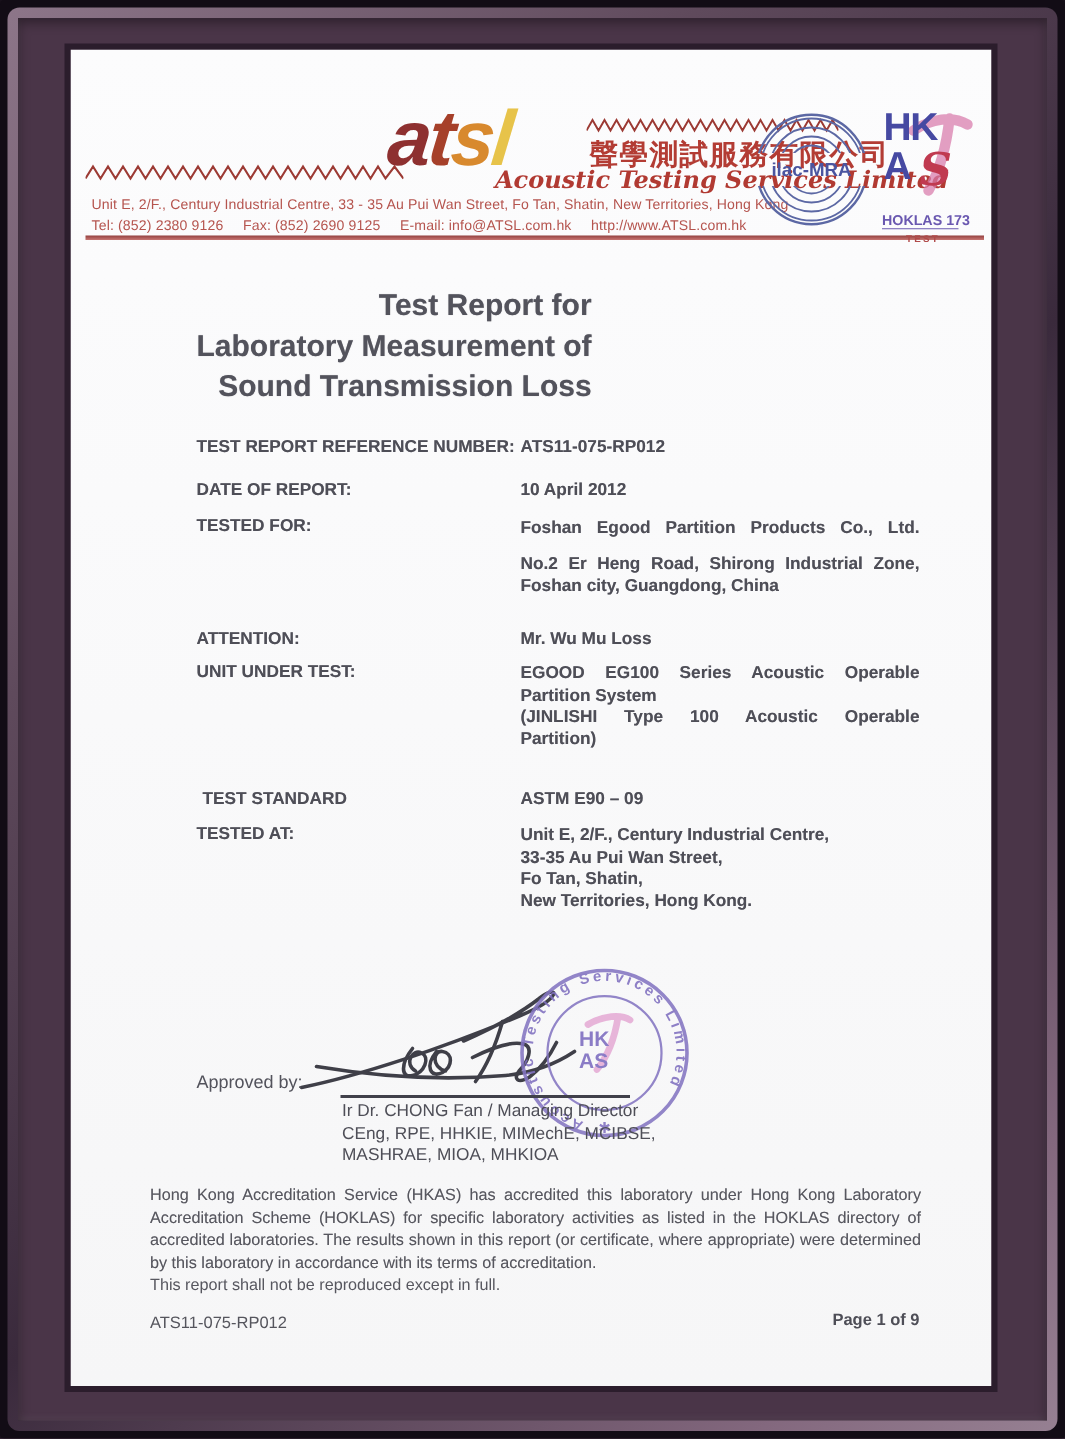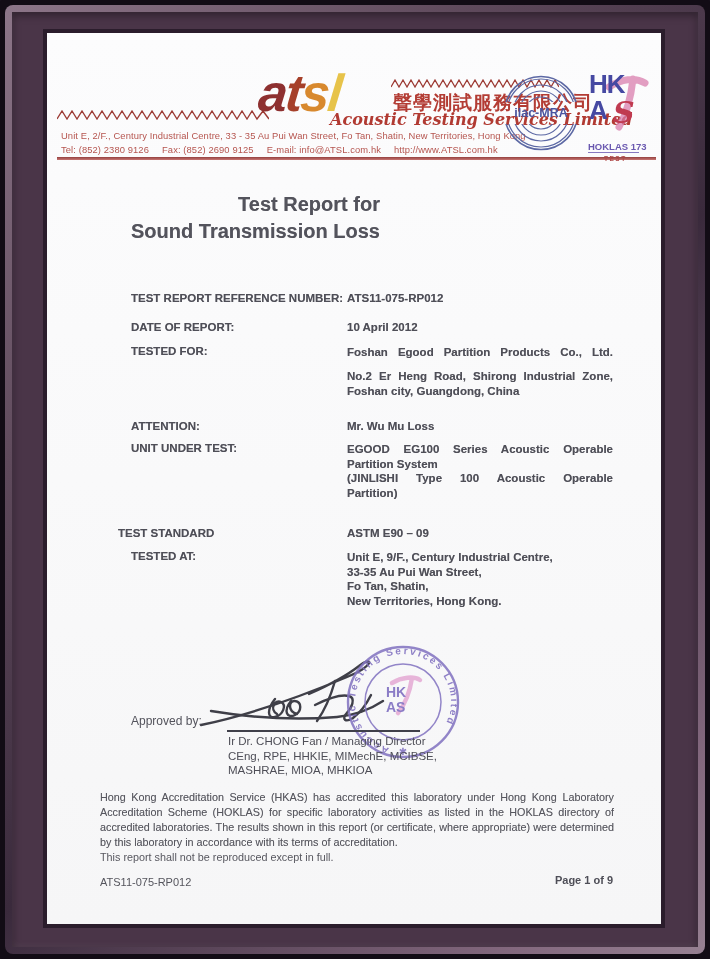--- a/index.html
+++ b/index.html
@@ -113,20 +113,21 @@
     <text x="2" y="22" font-family="Liberation Sans, sans-serif" font-size="26" font-weight="bold" fill="#4649a2" letter-spacing="-1">HK</text>
     <text x="2" y="48" font-family="Liberation Sans, sans-serif" font-size="26" font-weight="bold" fill="#4649a2">A</text>
     <text x="26" y="52" font-family="DejaVu Serif, serif" font-style="italic" font-size="30" font-weight="bold" fill="#c03a50">S</text>
     <text x="1" y="79" font-family="Liberation Sans, sans-serif" font-size="9.5" font-weight="bold" fill="#6a58b0">HOKLAS 173</text>
     <line x1="1" y1="81.5" x2="52" y2="81.5" stroke="#6a58b0" stroke-width=".8"></line>
     <text x="17" y="90" font-family="Liberation Sans, sans-serif" font-size="6.5" font-weight="bold" fill="#b04a4a" letter-spacing="1.5">TEST</text>
   </svg>
 
   <div class="abs title">
     <div>Test Report for</div>
+    <div>Laboratory Measurement of</div>
     <div>Sound Transmission Loss</div>
   </div>
 
   <div class="abs lbl" style="left:84px;top:259px">TEST REPORT REFERENCE NUMBER:</div>
   <div class="abs val" style="left:300px;top:259px">ATS11-075-RP012</div>
 
   <div class="abs lbl" style="left:84px;top:288px">DATE OF REPORT:</div>
   <div class="abs val" style="left:300px;top:288px">10 April 2012</div>
 
   <div class="abs lbl" style="left:84px;top:312px">TESTED FOR:</div>
@@ -142,26 +143,26 @@
   <div class="abs val" style="left:300px;top:387px">Mr. Wu Mu Loss</div>
 
   <div class="abs lbl" style="left:84px;top:409px">UNIT UNDER TEST:</div>
   <div class="abs val vcol" style="top:409px">
     <span class="vline stretch">EGOOD EG100 Series Acoustic Operable</span>
     <span class="vline">Partition System</span>
     <span class="vline stretch">(JINLISHI Type 100 Acoustic Operable</span>
     <span class="vline">Partition)</span>
   </div>
 
-  <div class="abs lbl" style="left:71px;top:494px">TEST STANDARD</div>
+  <div class="abs lbl" style="left:88px;top:494px">TEST STANDARD</div>
   <div class="abs val" style="left:300px;top:494px">ASTM E90 – 09</div>
 
   <div class="abs lbl" style="left:84px;top:517px">TESTED AT:</div>
   <div class="abs val vcol" style="top:517px">
-    <span class="vline">Unit E, 9/F., Century Industrial Centre,</span>
+    <span class="vline">Unit E, 2/F., Century Industrial Centre,</span>
     <span class="vline">33-35 Au Pui Wan Street,</span>
     <span class="vline">Fo Tan, Shatin,</span>
     <span class="vline">New Territories, Hong Kong.</span>
   </div>
 
   <svg class="abs" style="left:148px;top:620px;width:196px;height:78px" viewBox="0 0 196 78">
     <g fill="none" stroke="#30303a" stroke-width="2.4" stroke-linecap="round" opacity=".92">
       <path d="M6 72 C 45 64 100 46 152 24 C 164 19 172 14 174 10 C 175 7 170 8 164 13 C 150 24 132 33 114 41"></path>
       <path d="M16 58 C 52 64 94 68 142 64 C 162 62 176 56 188 48"></path>
       <path d="M80 46 C 72 56 72 66 80 64 C 88 62 92 52 86 49 C 80 46 74 56 82 61"></path>

